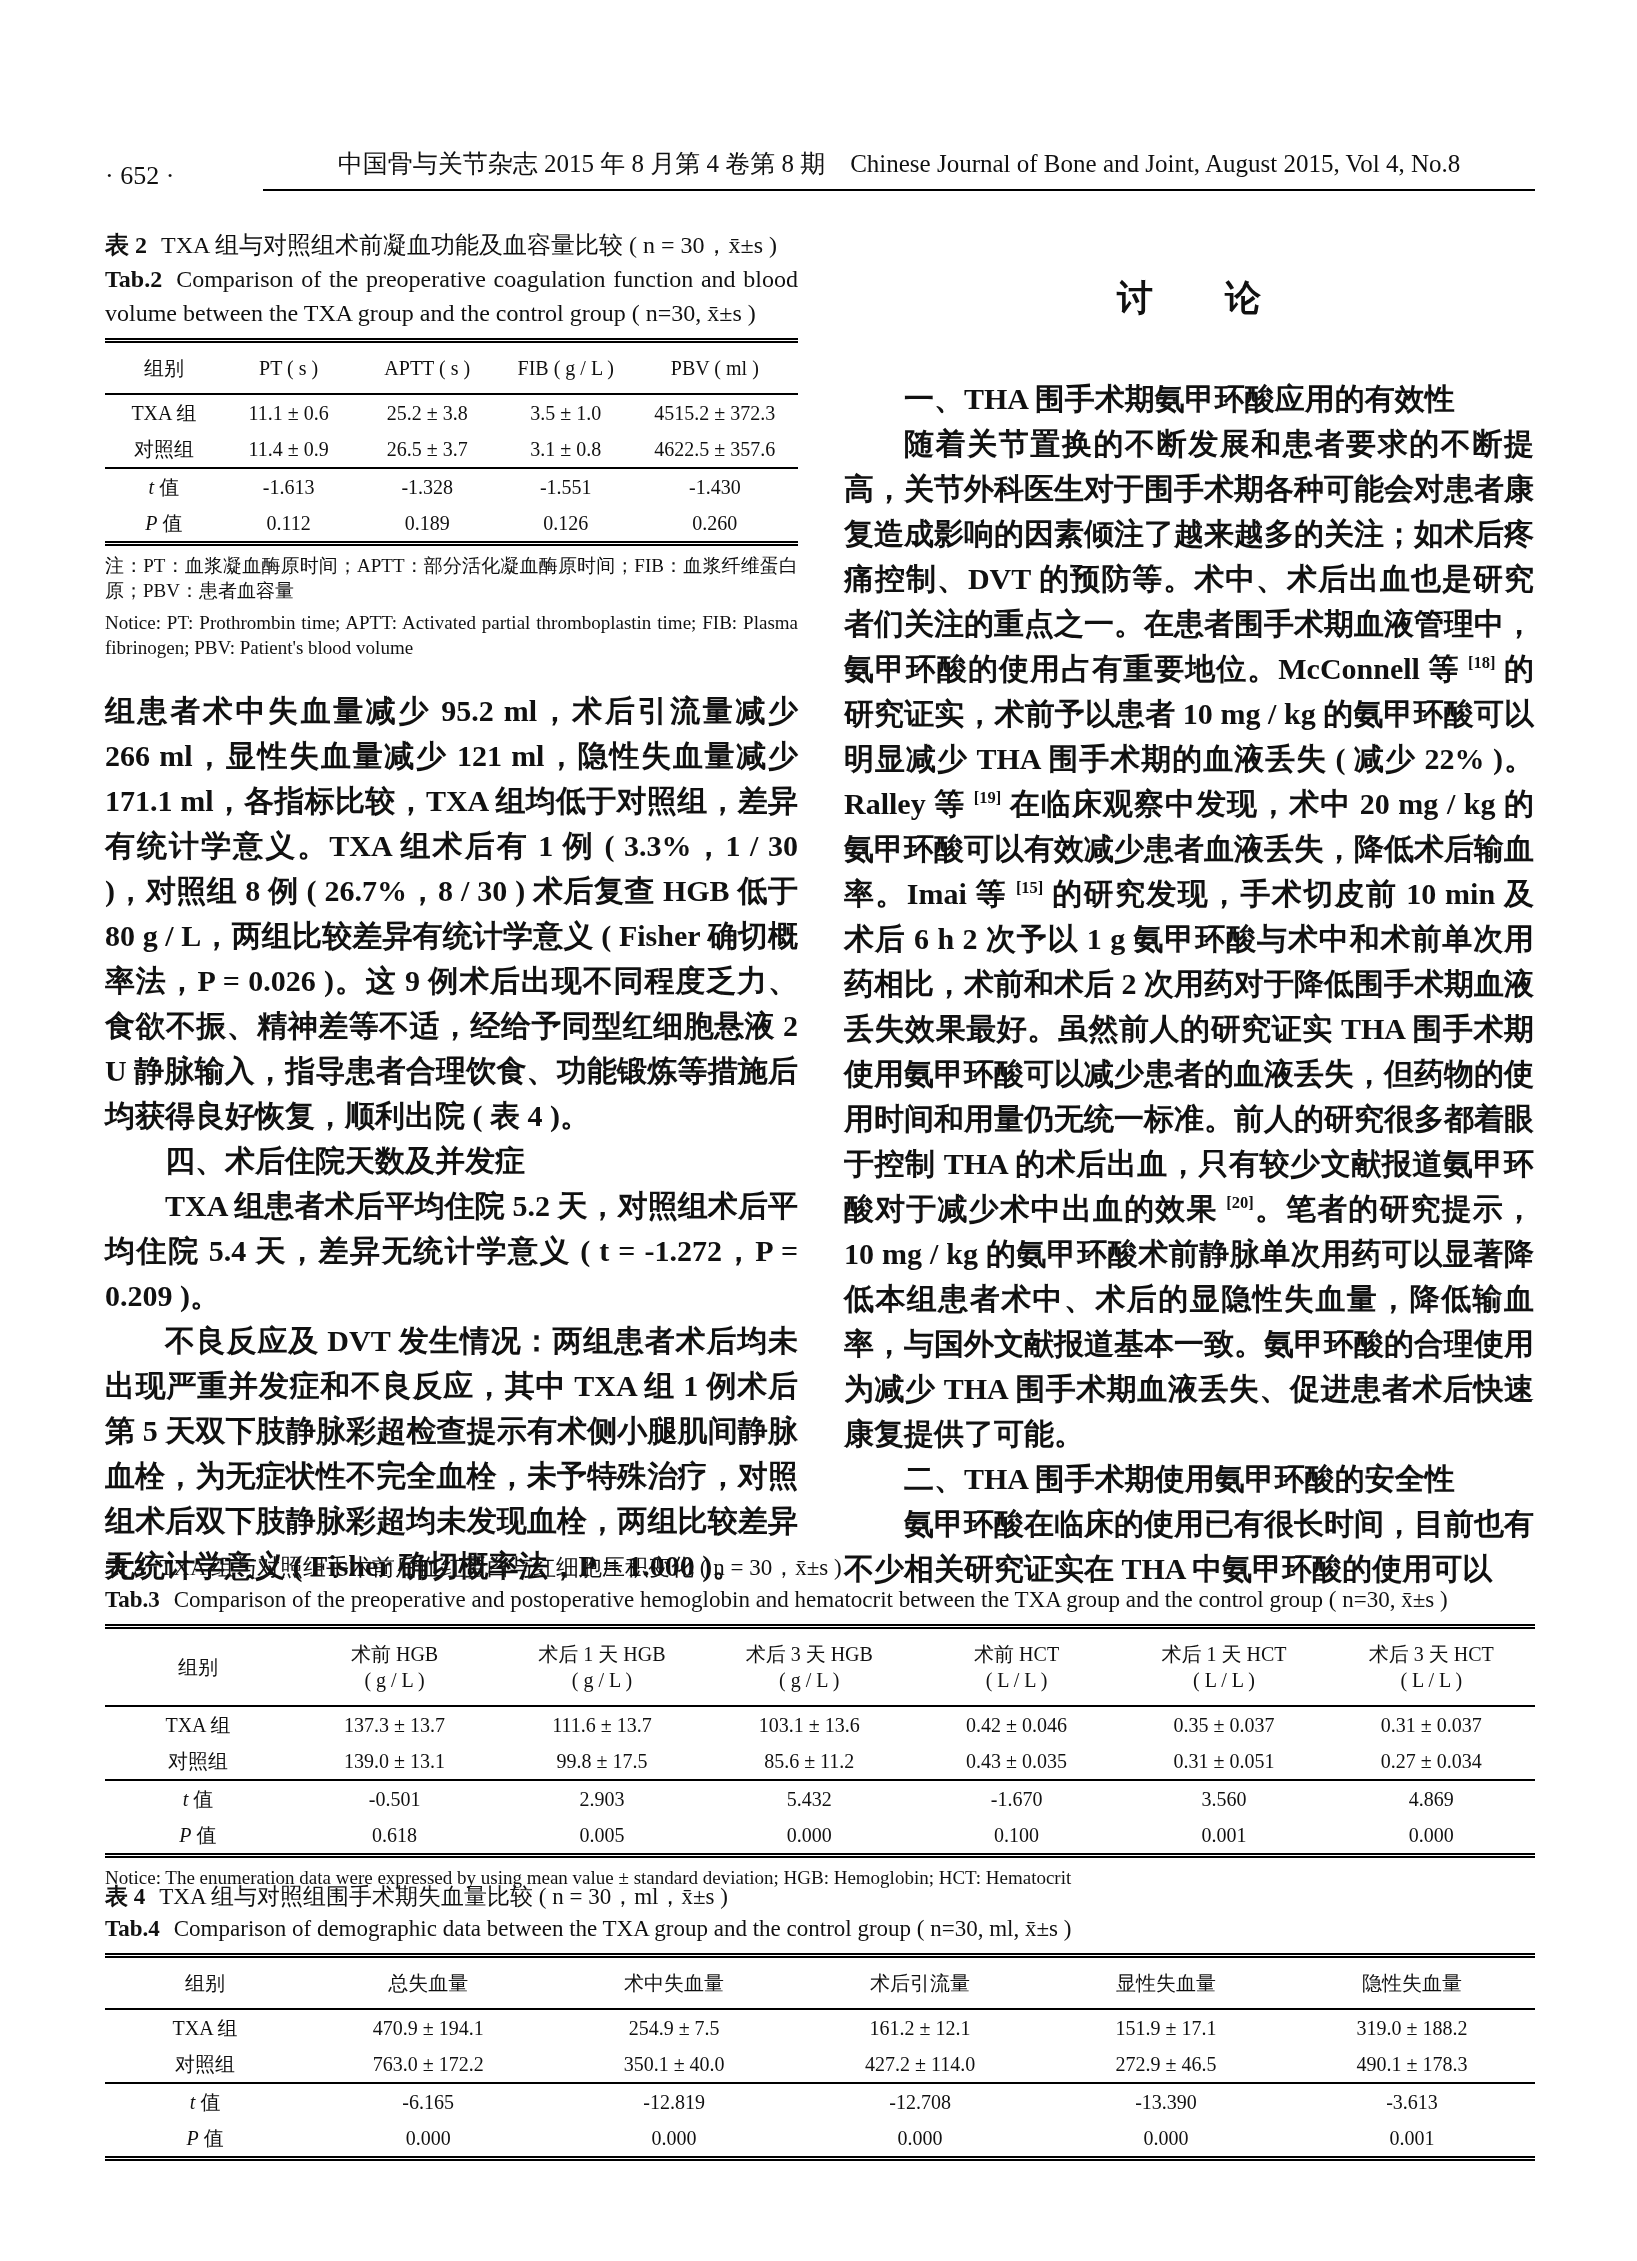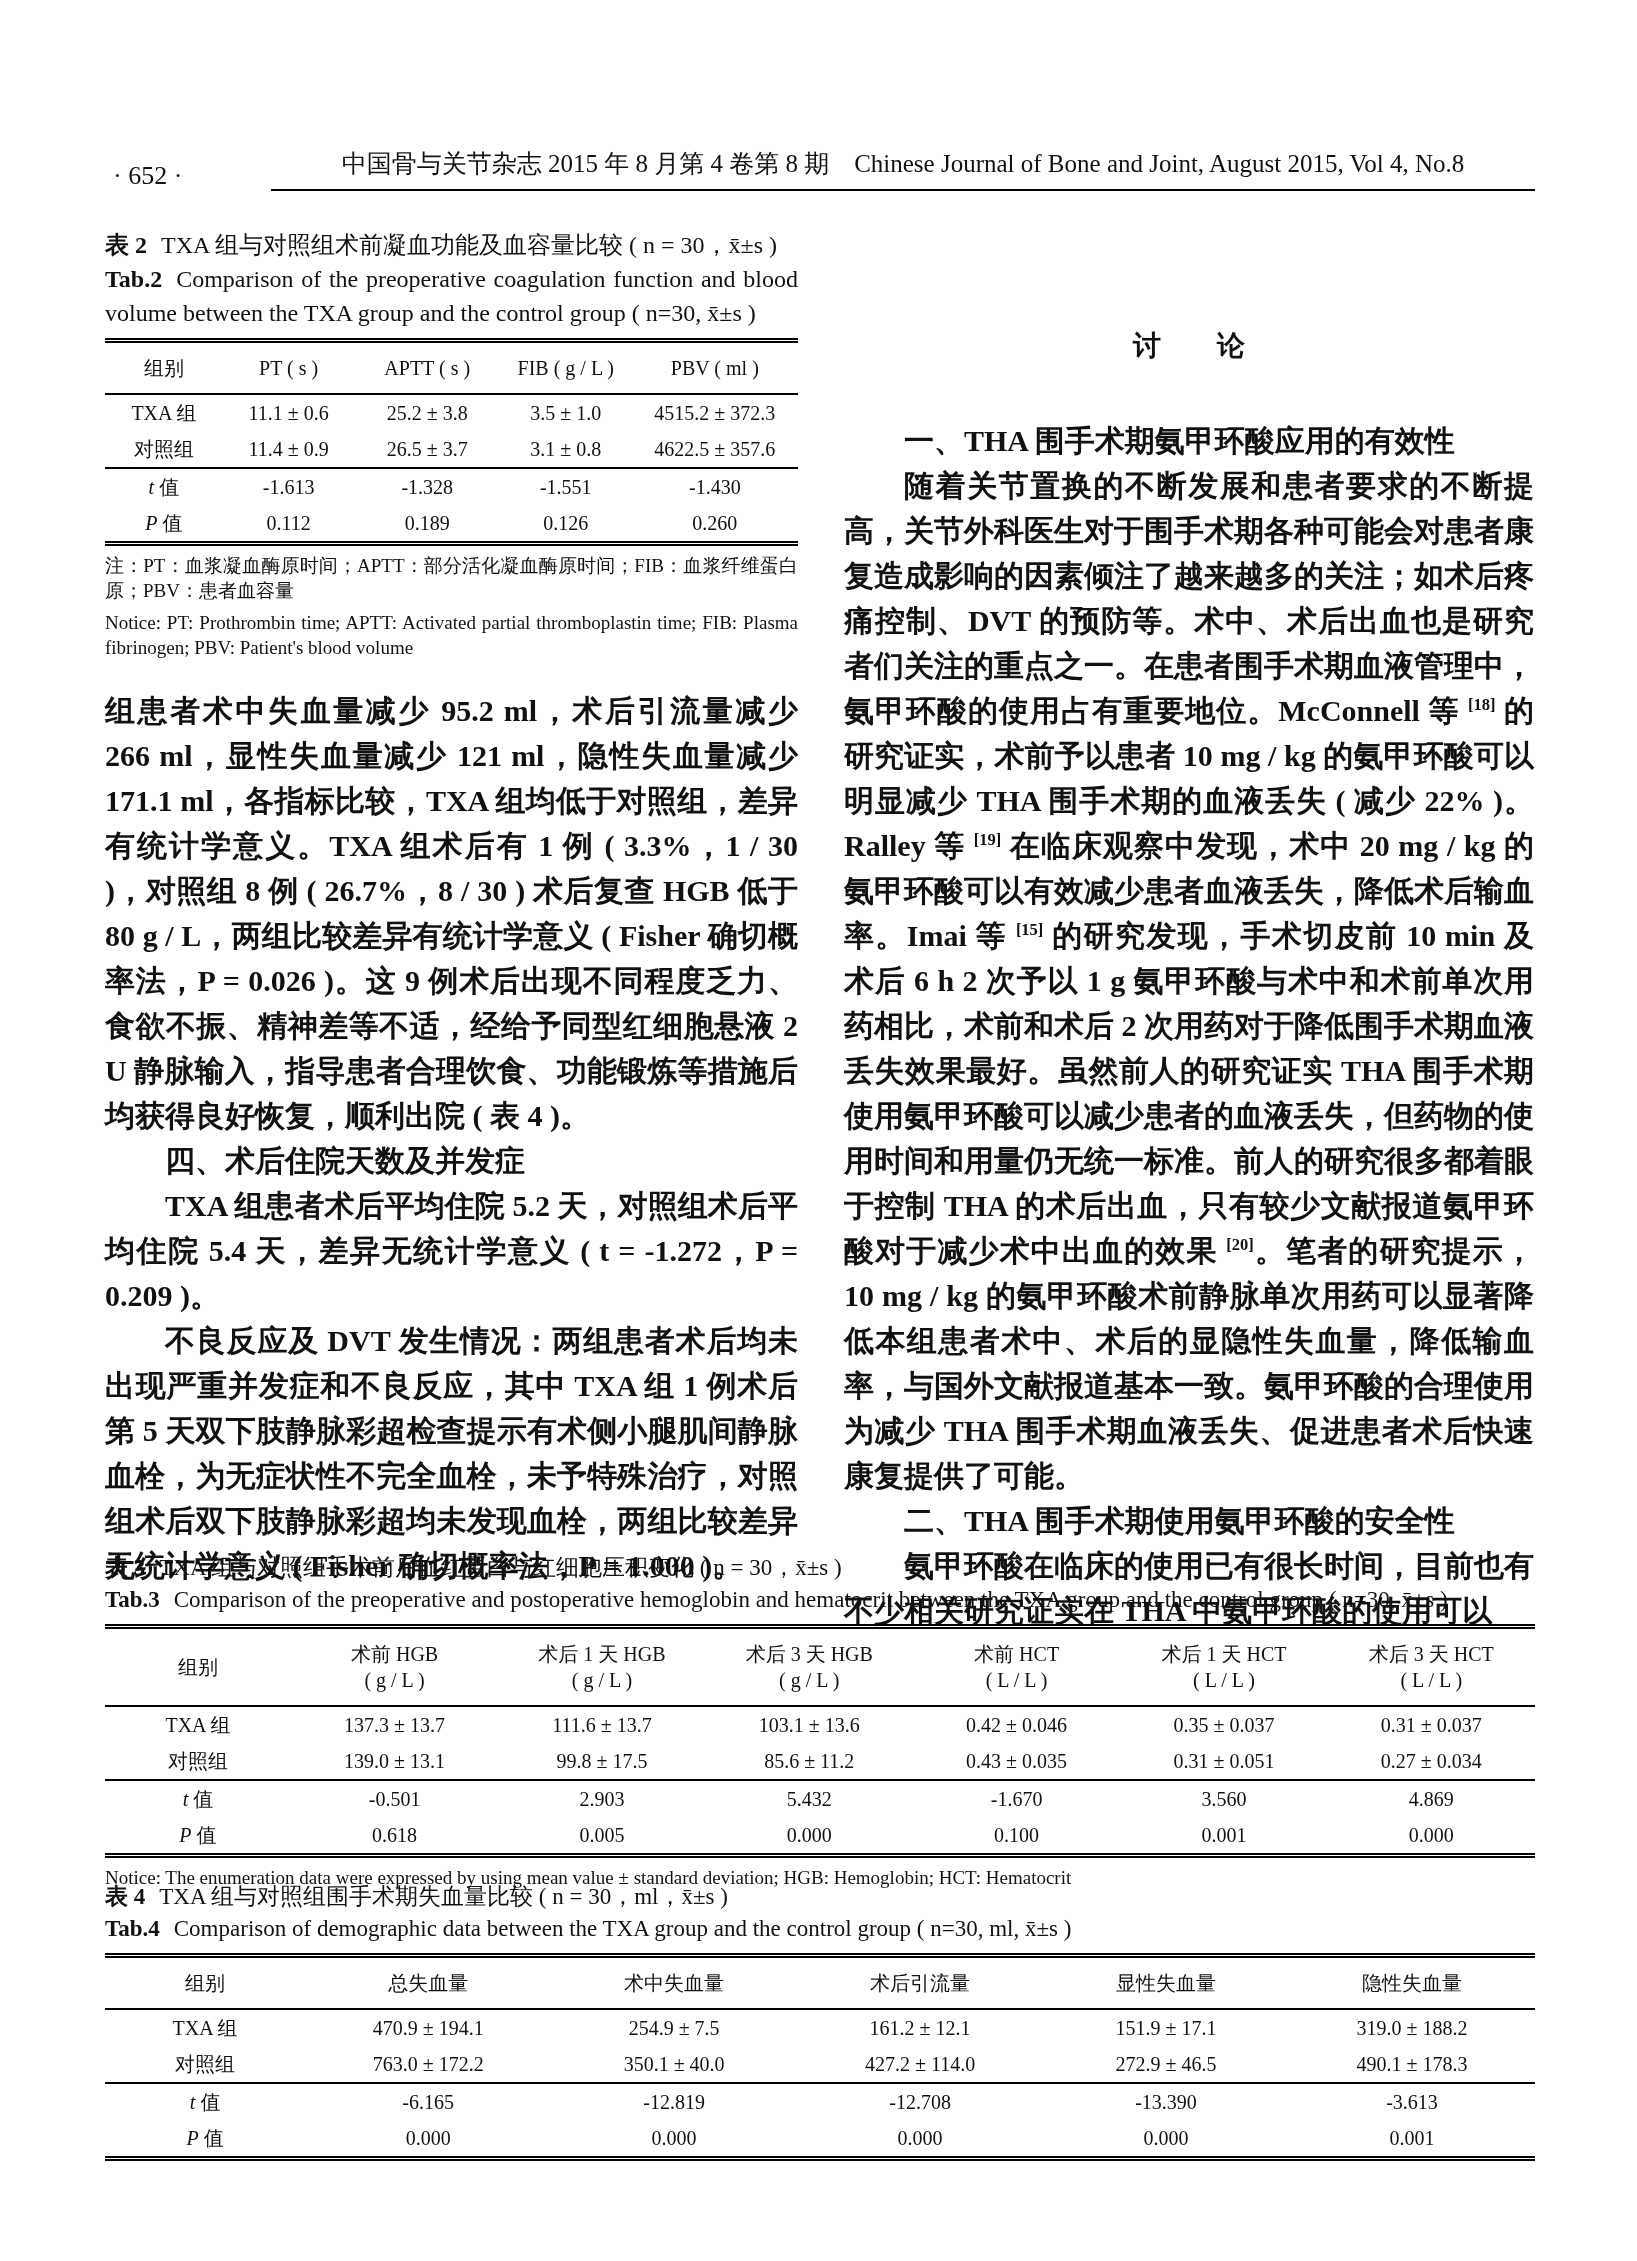--- a/index.html
+++ b/index.html
@@ -5,21 +5,21 @@
   html,body{margin:0;padding:0;background:#e8e8e8;}
   .page{
     position:relative;
     width:1638px;height:2261px;
     background:#ffffff;
     font-family:"Liberation Serif","DejaVu Serif",serif;
     color:#111;
     overflow:hidden;
   }
   
-  .header{position:absolute;top:147px;left:105px;right:103px;display:flex;align-items:flex-end;margin-left:8px;}
+  .header{position:absolute;top:147px;left:105px;right:103px;display:flex;align-items:flex-end;}
   .pagenum{width:158px;font-size:26px;}
   .jtitle{flex:1;text-align:center;font-size:25px;border-bottom:2px solid #000;padding-bottom:9px;}
 
   
   .col-left{position:absolute;top:228px;left:105px;width:693px;}
   .col-right{position:absolute;top:228px;left:844px;width:690px;}
 
   .tab-caption{font-size:24px;line-height:34px;text-align:justify;}
   .cap-label{font-weight:bold;padding-right:14px;}
 
@@ -42,21 +42,21 @@
   .t4c th:nth-child(n+2){width:17.2%}
 
   .tab-note{font-size:19px;line-height:25px;margin-top:7px;text-align:justify;}
 
   .body-text{font-size:30px;line-height:45px;text-align:justify;}
   .body-text p{margin:0;font-weight:bold;}
   .body-text p.indent{text-indent:2em;}
   .col-left .body-text{margin-top:28px;}
   sup{font-size:0.55em;line-height:0;}
 
-  .disc-heading{text-align:center;font-size:28px;font-weight:bold;margin:99px 0 53px;}
+  .disc-heading{text-align:center;font-size:36px;font-weight:bold;margin:46px 0 53px;}
 
   
   .wide-block{position:absolute;left:105px;width:1430px;}
   .wb3{top:1552px;}
   .wb4{top:1881px;}
   .wide-block .tab-caption{font-size:23px;line-height:32px;}
 </style>
 </head>
 <body>
 

